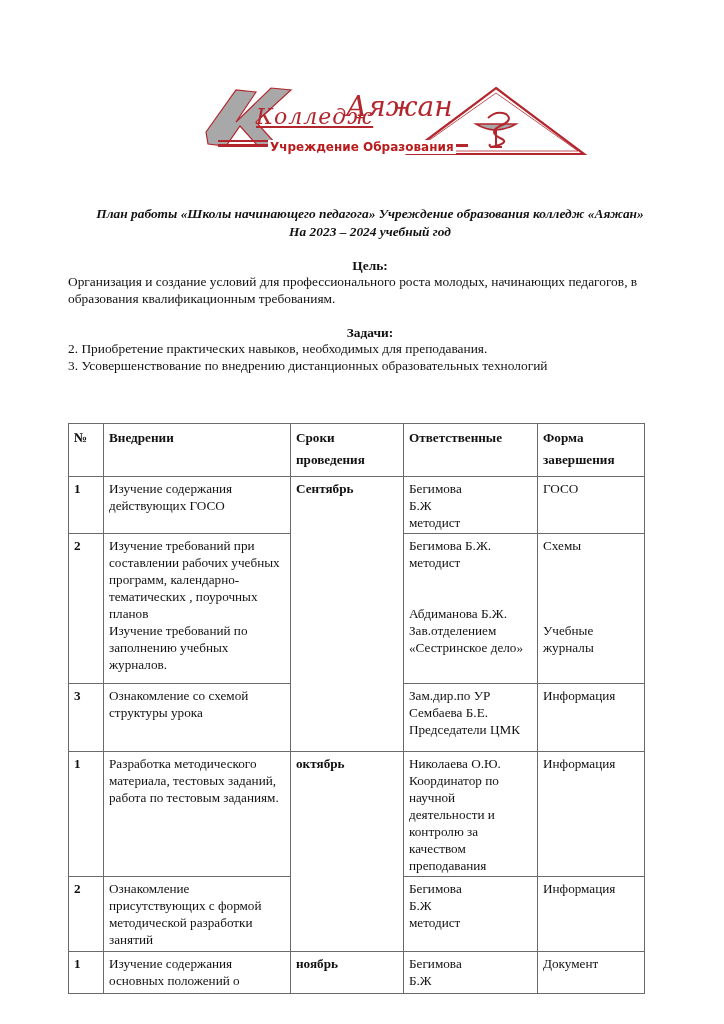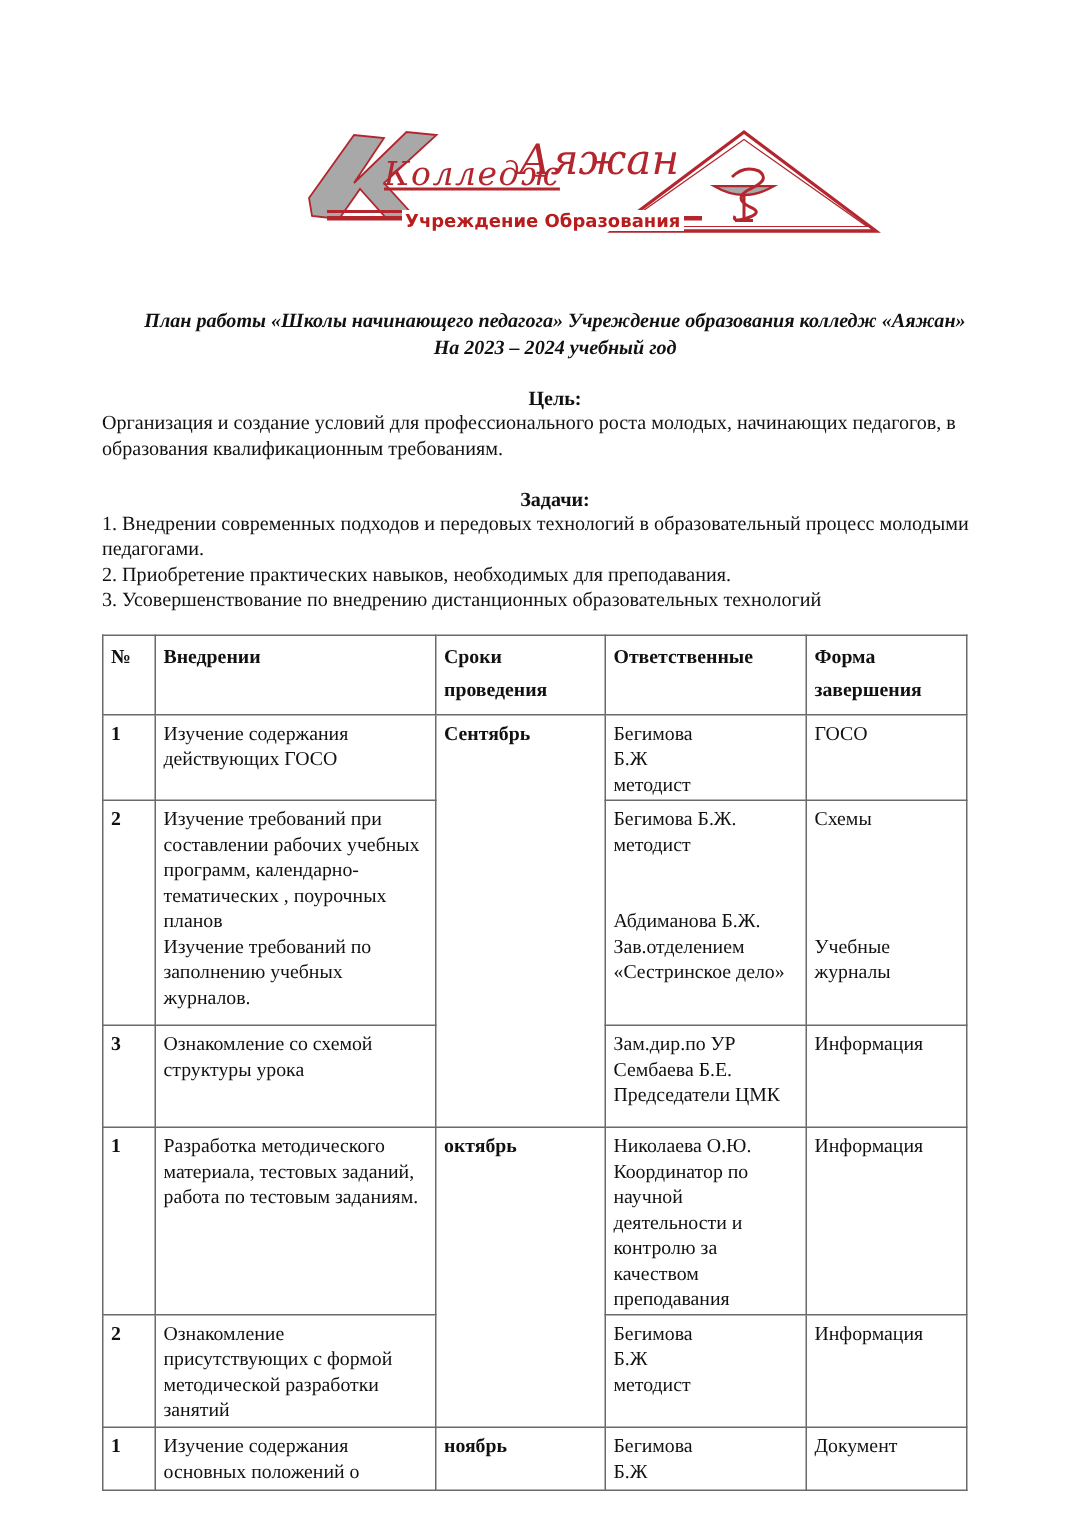--- a/index.html
+++ b/index.html
@@ -50,21 +50,20 @@
 <div class="title">
   <div>План работы «Школы начинающего педагога» Учреждение образования колледж  «Аяжан»</div>
   <div>На 2023 – 2024 учебный год</div>
 </div>
 
 <div class="heading" style="top:258px;">Цель:</div>
 <div class="para" style="top:273px;">Организация и создание условий для профессионального роста молодых, начинающих педагогов, в образования квалификационным требованиям.</div>
 
 <div class="heading" style="top:325px;">Задачи:</div>
 <div class="para" style="top:340px;">
-  <div>1. Внедрении современных подходов и передовых технологий в образовательный процесс молодыми педагогами.</div>
   <div>2. Приобретение практических навыков,  необходимых для преподавания.</div>
   <div>3. Усовершенствование по внедрению дистанционных образовательных технологий</div>
 </div>
 
 <table class="plan">
   <tbody>
       <tr style="height:53px;">
     <th class="c1">№</th>
     <th class="c2">Внедрении</th>
     <th class="c3">Сроки проведения</th>

